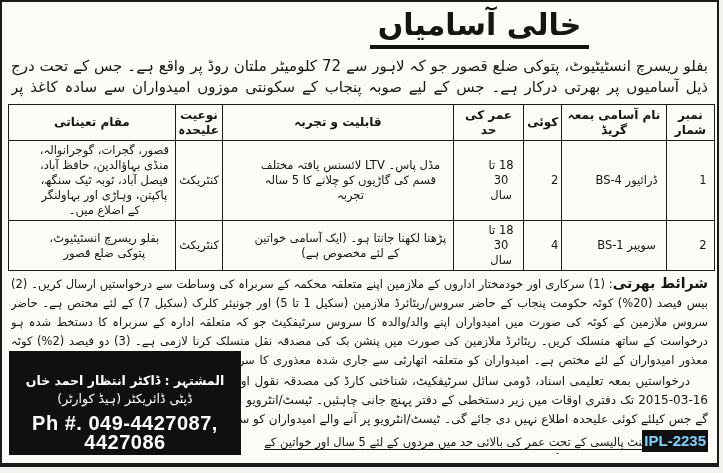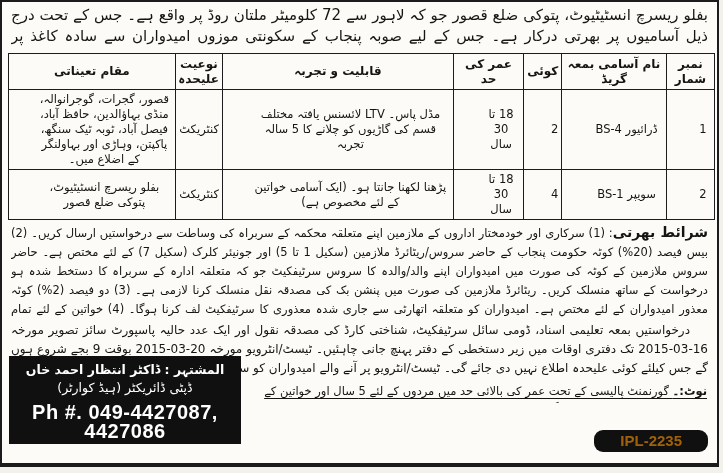--- a/index.html
+++ b/index.html
@@ -44,46 +44,48 @@
   .apps{font-size:12px;line-height:19px;height:58px;overflow:hidden;margin-top:2px;text-indent:18px;}
   .note-line{
     direction:rtl;text-align:right;
     margin:4px 10px 0 258px;
     font-size:11.5px;line-height:17px;
     text-decoration:underline;text-underline-offset:3px;
     overflow:hidden;height:20px;
   }
   .note-label{font-weight:bold;}
   .contact-box{
-    position:absolute;left:7px;bottom:19px;width:232px;
+    position:absolute;left:7px;bottom:8px;width:232px;
     background:#101010;color:#fff;text-align:center;
-    padding:5px 4px 3px;box-sizing:border-box;
+    padding:21px 4px 3px;box-sizing:border-box;
   }
   .contact-box .l1{font-size:12.5px;font-weight:bold;line-height:18px;direction:rtl;}
   .contact-box .l2{font-size:12.5px;line-height:18px;direction:rtl;}
   .contact-box .l3{font-size:12px;line-height:17px;direction:rtl;}
   .contact-box .l4{
     font-family:"Liberation Sans",sans-serif;
     font-size:20px;font-weight:bold;line-height:19px;
     letter-spacing:.5px;margin-top:6px;
   }
   .ipl-badge{
     position:absolute;right:9px;bottom:11px;
-    background:#101010;color:#a16207;
+    background:#101010;color:#7dd3fc;
     font-family:"Liberation Sans",sans-serif;
     font-size:15px;font-weight:bold;
-    padding:2px 26px 3px;
-    border-radius:9px;
+    padding:2px 2px 3px;
   }
 </style>
 </head>
 <body>
 
 <div class="ad">
 
+  <div class="title-row">
+    <span class="ad-title">خالی آسامیاں</span>
+  </div>
 
   <p class="para intro">بفلو ریسرچ انسٹیٹیوٹ، پتوکی ضلع قصور جو کہ لاہور سے 72 کلومیٹر ملتان روڈ پر واقع ہے۔ جس کے تحت درج ذیل آسامیوں پر بھرتی درکار ہے۔ جس کے لیے صوبہ پنجاب کے سکونتی موزوں امیدواران سے سادہ کاغذ پر درخواستیں مطلوب ہیں۔</p>
 
   <table class="vac">
     <colgroup>
       <col style="width:48px">
         <col style="width:104px">
         <col style="width:38px">
       <col style="width:70px">
         <col style="width:230px">

